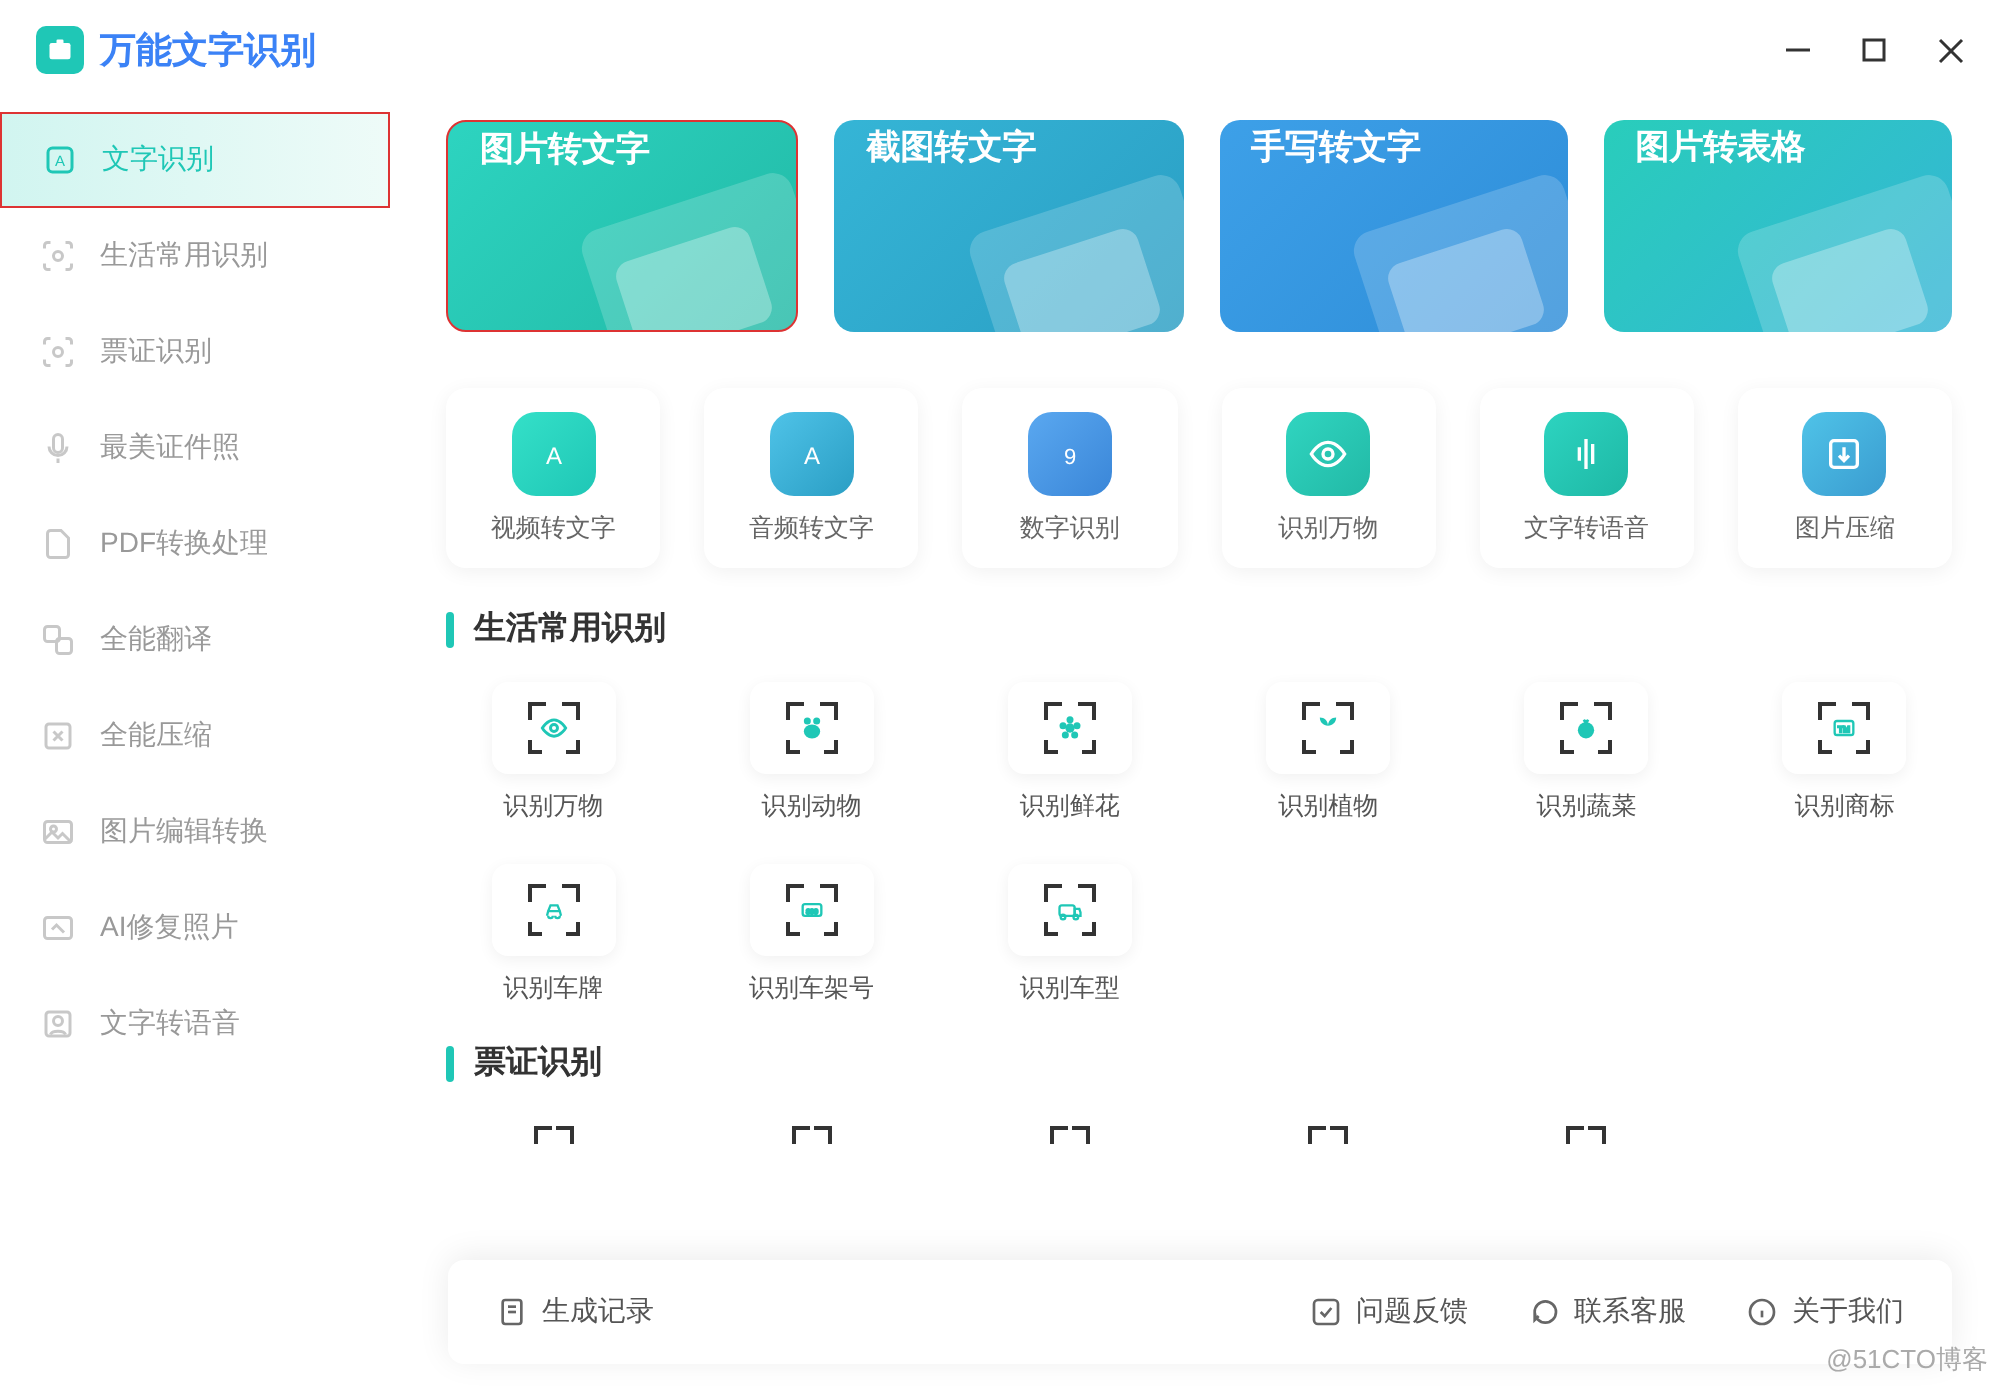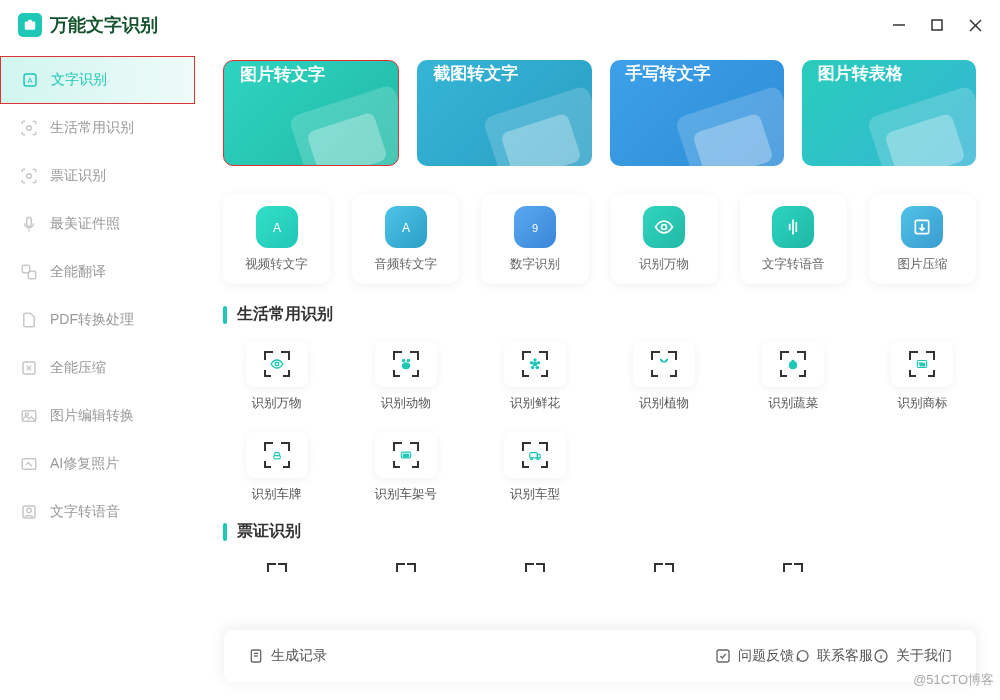--- a/index.html
+++ b/index.html
@@ -2,21 +2,21 @@
 <html><head>
 <meta charset="utf-8">
 <style>
 * { margin: 0; padding: 0; box-sizing: border-box; font-family: "Microsoft YaHei", sans-serif; }
 body { width: 1000px; height: 700px; background: #fff; overflow: hidden; position: relative; }
 
 
 .titlebar { height: 50px; display: flex; align-items: center; padding: 0 18px; justify-content: space-between; }
 .titlebar-left { display: flex; align-items: center; gap: 8px; }
 .titlebar-left .logo { width: 24px; height: 24px; background: #1fc7b6; border-radius: 5px; display:flex; align-items:center; justify-content:center; }
-.titlebar-left .title { font-weight: 700; font-size: 18px; color: #14532d; }
+.titlebar-left .title { font-weight: 700; font-size: 18px; color: #3b82f6; }
 .win-controls { display: flex; gap: 24px; align-items: center; }
 .win-btn { width: 14px; height: 14px; display:flex; align-items:center; justify-content:center; cursor:pointer; color:#333; }
 
 
 .main { display: flex; height: calc(100% - 50px); }
 .sidebar { width: 195px; padding-top: 6px; }
 .sidebar-item { height: 48px; display: flex; align-items: center; padding-left: 20px; gap: 12px; color: #999; font-size: 14px; cursor:pointer; }
 .sidebar-item.active { background: linear-gradient(90deg, #d1f5f0 0, #eefbf8 100%); color: #1fc7b6; border:1.5px solid #d33; }
 .sidebar-item .sicon { width: 18px; height: 18px; opacity: .8; display:flex; align-items:center; justify-content:center; }
 .sidebar-item.active .sicon { opacity: 1; }
@@ -52,21 +52,21 @@
 .recog-iconwrap { width:62px; height:46px; border-radius:8px; box-shadow:0 2px 8px rgba(0,0,0,.06); background:#fff; display:flex; align-items:center; justify-content:center; }
 .recog-label { font-size:12.5px; color:#555; }
 .scan-frame { width:26px; height:26px; position:relative; display:flex; align-items:center; justify-content:center; color:#1fc7b6; }
 .scan-frame::before,.scan-frame::after,.scan-frame .c1,.scan-frame .c2 { content:""; position:absolute; width:7px; height:7px; border:2px solid #333; }
 .scan-frame::before{top:0;left:0;border-right:none;border-bottom:none;}
 .scan-frame::after{top:0;right:0;border-left:none;border-bottom:none;}
 .scan-frame .c1{bottom:0;left:0;border-right:none;border-top:none;}
 .scan-frame .c2{bottom:0;right:0;border-left:none;border-top:none;}
 
 
-.bottom-bar { position:absolute; bottom:18px; left:224px; right:24px; height:52px; background:#fff; box-shadow:0 -2px 16px rgba(0,0,0,.08); border-radius:8px; display:flex; align-items:center; padding:0 24px; font-size:14px; color:#555; }
+.bottom-bar { position:absolute; bottom:18px; left:224px; right:24px; height:52px; background:#fff; box-shadow:0 -2px 16px rgba(0,0,0,.08); border-radius:8px; display:flex; align-items:center; padding:0 24px; gap:30px; font-size:14px; color:#555; }
 .bottom-bar .spacer{flex:1;}
 .bb-item{display:flex;align-items:center;gap:7px;cursor:pointer;}
 
 .watermark{position:absolute;right:6px;bottom:11px;font-size:13px;color:#aaa;}
 
 svg{display:block;}
 </style>
 </head>
 <body>
 
@@ -135,33 +135,33 @@
           <svg width="18" height="18" viewBox="0 0 24 24" fill="none" stroke="#bbb" stroke-width="2">
             <rect x="9" y="3" width="6" height="12" rx="3"></rect>
             <path d="M6 11a6 6 0 0012 0M12 19v3"></path>
           </svg>
         </span>
       <span>最美证件照</span>
     </div>
     <div class="sidebar-item">
       <span class="sicon">
           <svg width="18" height="18" viewBox="0 0 24 24" fill="none" stroke="#bbb" stroke-width="2">
+            <path d="M14 3H7a2 2 0 00-2 2v14a2 2 0 002 2h10a2 2 0 002-2V8l-5-5z"></path>
+          </svg>
+        </span>
+      <span>PDF转换处理</span>
+    </div>
+    <div class="sidebar-item">
+      <span class="sicon">
+          <svg width="18" height="18" viewBox="0 0 24 24" fill="none" stroke="#bbb" stroke-width="2">
             <rect x="3" y="3" width="10" height="10" rx="2"></rect>
             <rect x="11" y="11" width="10" height="10" rx="2"></rect>
           </svg>
         </span>
       <span>全能翻译</span>
-    </div>
-    <div class="sidebar-item">
-      <span class="sicon">
-          <svg width="18" height="18" viewBox="0 0 24 24" fill="none" stroke="#bbb" stroke-width="2">
-            <path d="M14 3H7a2 2 0 00-2 2v14a2 2 0 002 2h10a2 2 0 002-2V8l-5-5z"></path>
-          </svg>
-        </span>
-      <span>PDF转换处理</span>
     </div>
     <div class="sidebar-item">
       <span class="sicon">
           <svg width="18" height="18" viewBox="0 0 24 24" fill="none" stroke="#bbb" stroke-width="2">
             <rect x="4" y="4" width="16" height="16" rx="2"></rect>
             <path d="M9 9l6 6M15 9l-6 6"></path>
           </svg>
         </span>
       <span>全能压缩</span>
     </div>

